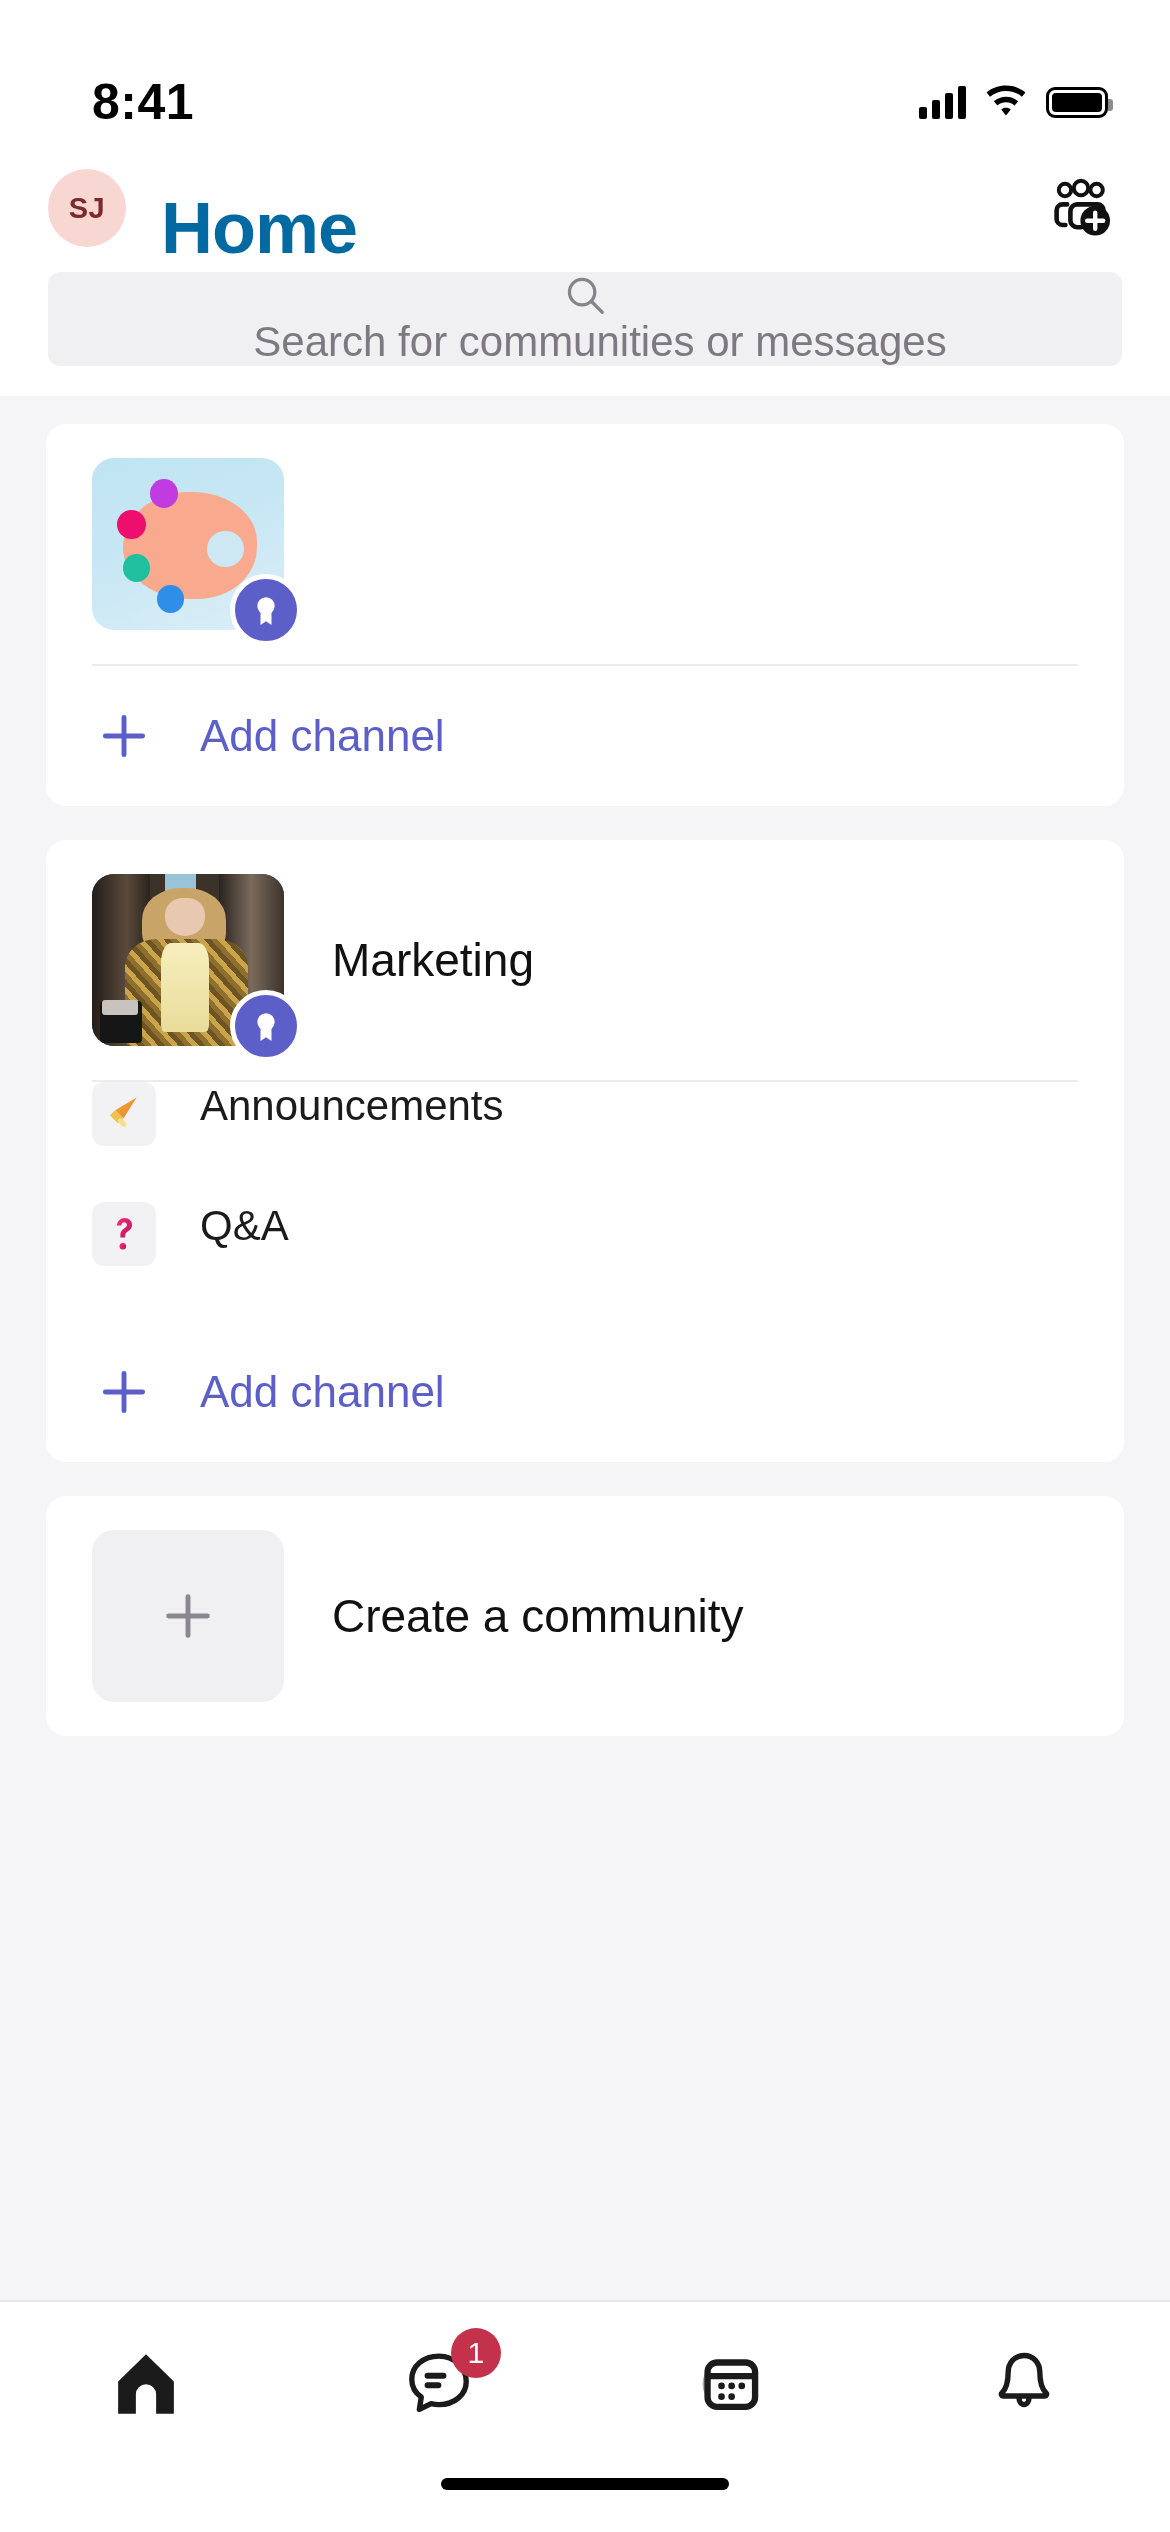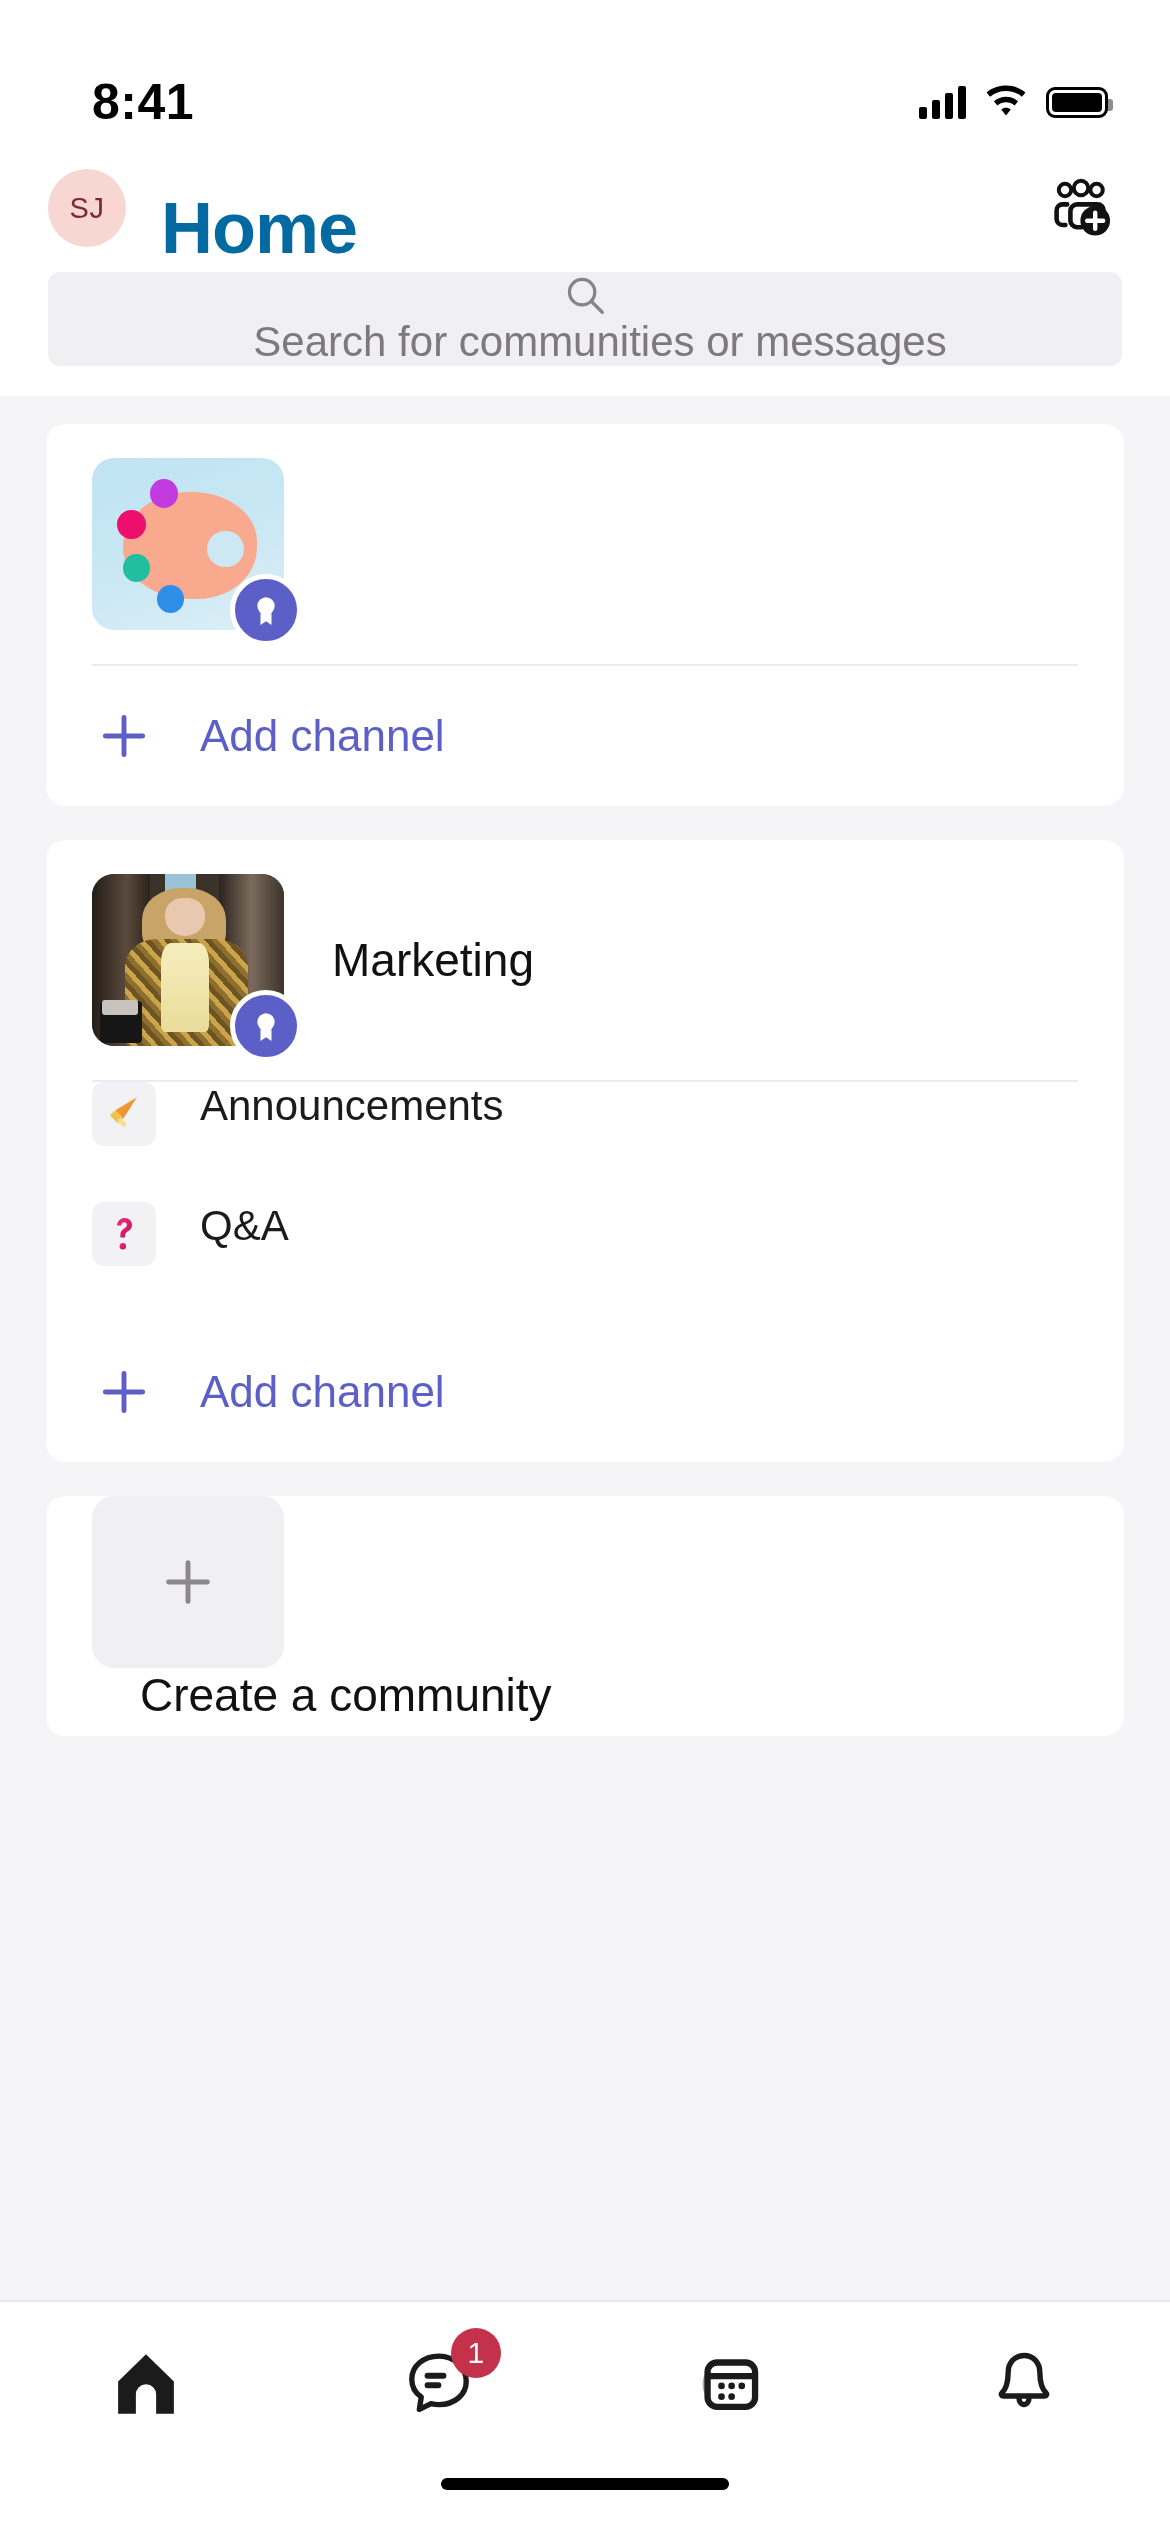--- a/index.html
+++ b/index.html
@@ -31,21 +31,21 @@
 
   
   .header {
     background:#ffffff; flex:0 0 auto;
     display:flex; align-items:center; padding:0 52px 0 48px; height:112px;
   }
   .avatar {
     width:78px; height:78px; border-radius:50%;
     background:#F8D7D3; color:#7A2A2A;
     display:flex; align-items:center; justify-content:center;
-    font-size:29px; font-weight:400; letter-spacing:.5px; flex:0 0 auto;
+    font-size:29px; font-weight:700; letter-spacing:.5px; flex:0 0 auto;
   }
   .page-title { font-size:72px; font-weight:700; color:#0369a1; margin-left:35px; letter-spacing:-1px;margin-top:40px; }
   .header-spacer { flex:1 1 auto; }
   .add-people { width:72px; height:72px; display:flex; align-items:center; justify-content:center; }
 
   
   .searchwrap { background:#ffffff; flex:0 0 auto; padding:8px 48px 30px 48px; }
   .searchbar {
     height:94px; background:#F0EFF1; border-radius:12px;
     display:flex; align-items:center; padding:0 34px;flex-direction:column;
@@ -110,21 +110,21 @@
   .ch-icon {
     width:64px; height:64px; border-radius:12px; background:#F2F1F4;
     display:flex; align-items:center; justify-content:center; flex:0 0 auto;
   }
   .ch-name { font-size:42px; color:#1B1B1B; margin-left:44px; }
 
   .add-row { display:flex; align-items:center; height:140px; padding:12px 46px; }
   .add-plus { width:64px; height:64px; display:flex; align-items:center; justify-content:center; flex:0 0 auto; }
   .add-label { font-size:44px; color:#5B5FC7; margin-left:44px; }
 
-  .create-row { display:flex; height:240px; padding:0 46px;flex-direction:column; }
+  .create-row { display:flex; align-items:center; height:240px; padding:0 46px; }
   .create-box {
     width:192px; height:172px; border-radius:22px; background:#F0EFF2;
     display:flex; align-items:center; justify-content:center; flex:0 0 auto;
   }
   .create-label { font-size:46px; color:#111111; margin-left:48px; }
 
   
   .tabbar {
     flex:0 0 auto; background:#ffffff; border-top:2px solid #E9E7EC;
     height:170px; display:flex; align-items:flex-start; padding-top:34px;

